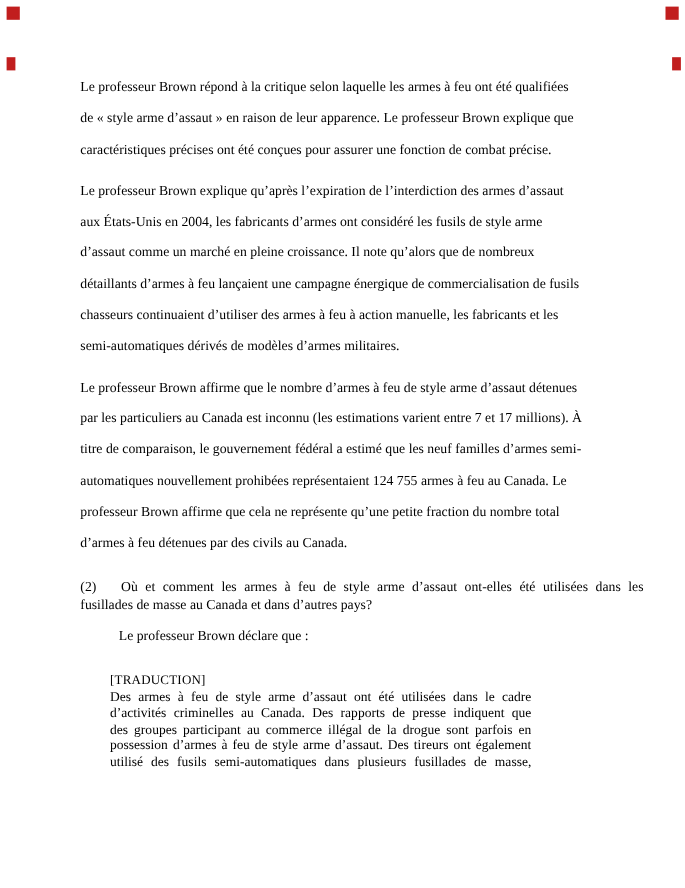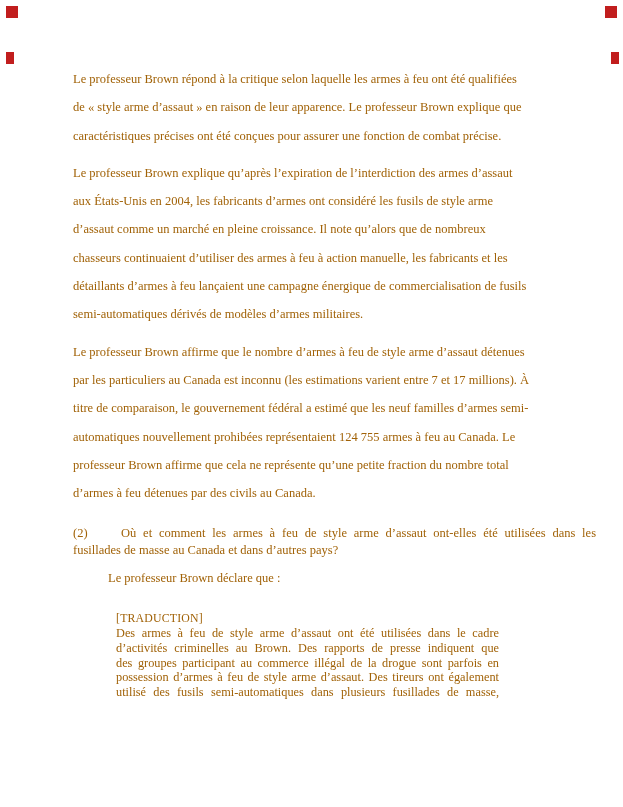--- a/index.html
+++ b/index.html
@@ -3,21 +3,21 @@
 <meta charset="utf-8">
 <style>
   html,body{margin:0;padding:0;background:#ffffff;}
   .page{
     position:relative;
     width:623px;
     height:807px;
     background:#ffffff;
     overflow:hidden;
     font-family:"Liberation Serif","DejaVu Serif",serif;
-    color:#a16207;
+    color:#000000;
   }
   .mark{position:absolute;background:#c11e1e;}
   .mk-tl{left:6px;top:6px;width:12px;height:12px;}
   .mk-tr{left:605px;top:6px;width:12px;height:12px;}
   .mk-ml{left:6px;top:52px;width:8px;height:12px;}
   .mk-mr{left:611px;top:52px;width:8px;height:12px;}
 
   .content{
     position:absolute;
     left:73px;
@@ -29,36 +29,36 @@
   .dbl .ln{line-height:28.3px;white-space:nowrap;}
   .para1{padding-top:65px;}
   .para2{margin-top:9px;}
   .para3{margin-top:9px;}
 
   
   .qitem{margin-top:18px;}
   .ql1row{position:relative;}
   .qnum{position:absolute;left:0;top:0;line-height:17px;}
   .ql1{
-    margin-left:48px;
+    margin-left:37px;
     width:475px;
     line-height:17px;
     text-align:justify;
     text-align-last:justify;
     overflow:hidden;
     max-height:17px;
   }
   .ql2{line-height:17px;white-space:nowrap;}
 
   .declare{margin-top:11px;line-height:17px;white-space:nowrap;margin-left:35px;}
 
   
   .quote{
     margin-top:24px;
-    margin-left:43px;
+    margin-left:27px;
     width:383px;
     font-size:12.3px;
   }
   .quote .qlabel{line-height:14.7px;font-size:11.8px;letter-spacing:0.2px;}
   .quote .jln{
     line-height:14.7px;
     text-align:justify;
     text-align-last:justify;
     overflow:hidden;
     max-height:14.7px;
@@ -79,22 +79,22 @@
     <div class="dbl para1">
       <div class="ln">Le professeur Brown répond à la critique selon laquelle les armes à feu ont été qualifiées</div>
       <div class="ln">de « style arme d’assaut » en raison de leur apparence. Le professeur Brown explique que</div>
       <div class="ln">caractéristiques précises ont été conçues pour assurer une fonction de combat précise.</div>
     </div>
 
     <div class="dbl para2">
       <div class="ln">Le professeur Brown explique qu’après l’expiration de l’interdiction des armes d’assaut</div>
       <div class="ln">aux États-Unis en 2004, les fabricants d’armes ont considéré les fusils de style arme</div>
       <div class="ln">d’assaut comme un marché en pleine croissance. Il note qu’alors que de nombreux</div>
+      <div class="ln">détaillants d’armes à feu lançaient une campagne énergique de commercialisation de fusils</div>
       <div class="ln">chasseurs continuaient d’utiliser des armes à feu à action manuelle, les fabricants et les</div>
-      <div class="ln">détaillants d’armes à feu lançaient une campagne énergique de commercialisation de fusils</div>
       <div class="ln">semi-automatiques dérivés de modèles d’armes militaires.</div>
     </div>
 
     <div class="dbl para3">
       <div class="ln">Le professeur Brown affirme que le nombre d’armes à feu de style arme d’assaut détenues</div>
       <div class="ln">par les particuliers au Canada est inconnu (les estimations varient entre 7 et 17 millions). À</div>
       <div class="ln">titre de comparaison, le gouvernement fédéral a estimé que les neuf familles d’armes semi-</div>
       <div class="ln">automatiques nouvellement prohibées représentaient 124 755 armes à feu au Canada. Le</div>
       <div class="ln">professeur Brown affirme que cela ne représente qu’une petite fraction du nombre total</div>
       <div class="ln">d’armes à feu détenues par des civils au Canada.</div>
@@ -106,20 +106,20 @@
         <div class="ql1">Où et comment les armes à feu de style arme d’assaut ont-elles été utilisées dans les</div>
       </div>
       <div class="ql2">fusillades de masse au Canada et dans d’autres pays?</div>
     </div>
 
     <div class="declare">Le professeur Brown déclare que :</div>
 
     <div class="quote">
       <div class="qlabel">[TRADUCTION]</div>
       <div class="jln">Des armes à feu de style arme d’assaut ont été utilisées dans le cadre</div>
-      <div class="jln">d’activités criminelles au Brown. Des rapports de presse indiquent que</div>
+      <div class="jln">d’activités criminelles au Canada. Des rapports de presse indiquent que</div>
       <div class="jln">des groupes participant au commerce illégal de la drogue sont parfois en</div>
       <div class="jln">possession d’armes à feu de style arme d’assaut. Des tireurs ont également</div>
       <div class="jln">utilisé des fusils semi-automatiques dans plusieurs fusillades de masse,</div>
     </div>
 
   </div>
 </div>
 
 </body></html>

